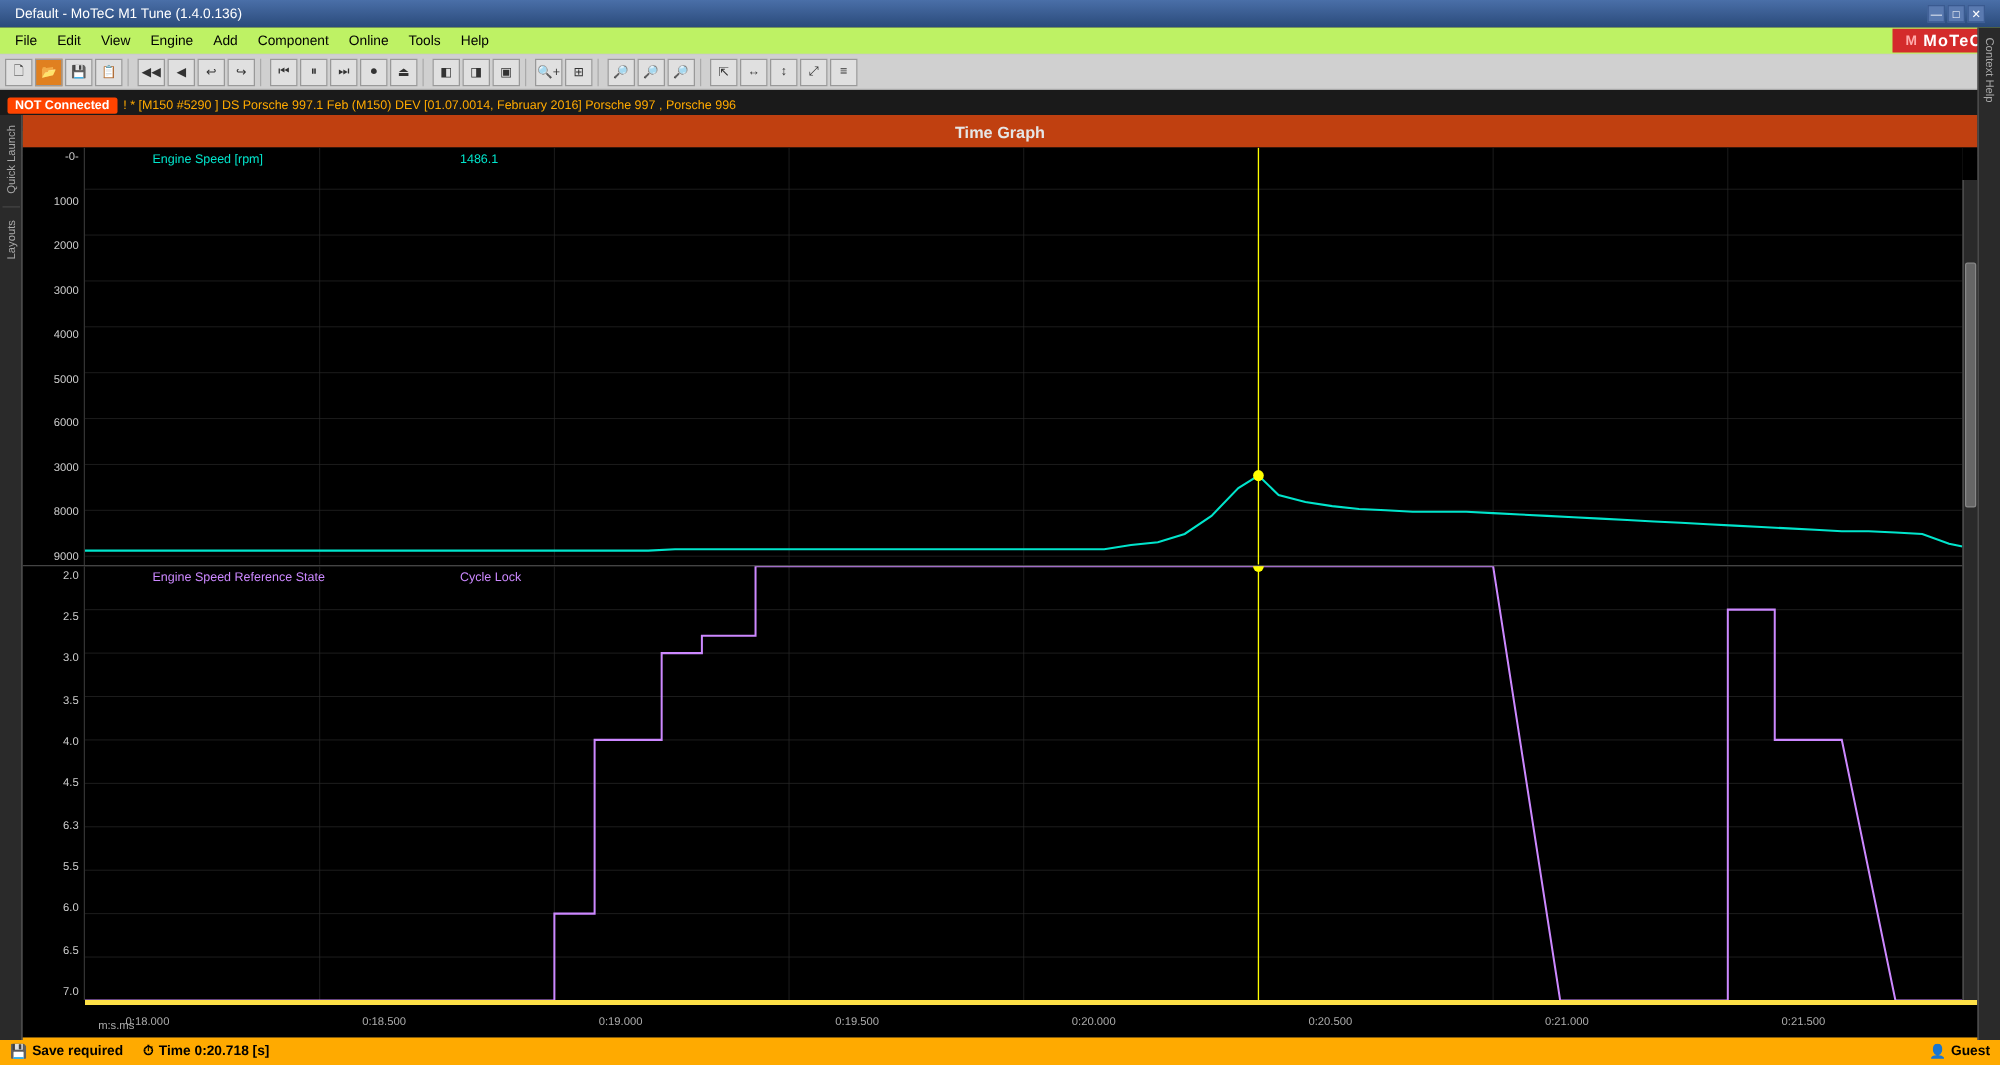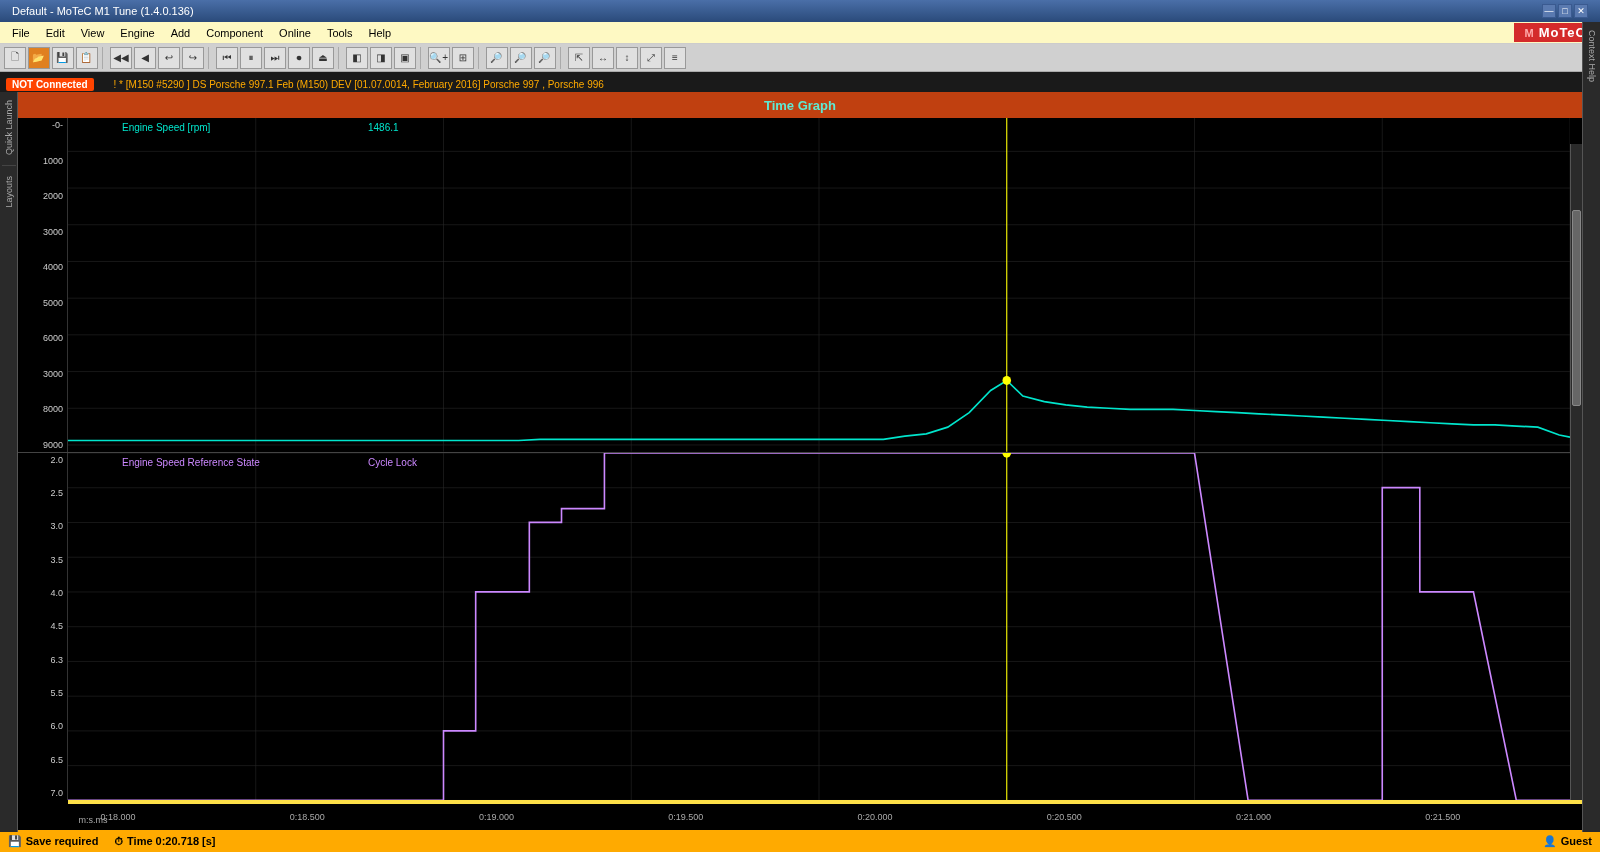--- a/index.html
+++ b/index.html
@@ -23,21 +23,21 @@
       background: #5a7ab0;
       border: 1px solid #3a5a90;
       display: flex; align-items: center; justify-content: center;
       font-size: 9px; cursor: pointer; color: white;
     }
     .win-btn.close { background: #c0392b; }
 
     
     #menu-bar {
       height: 22px;
-      background: #fef9c3;
+      background: #bef264;
       display: flex;
       align-items: center;
       padding: 0 4px;
       border-bottom: 1px solid #ccc;
       color: #000;
       font-size: 11px;
     }
     .menu-item {
       padding: 2px 8px;
       cursor: pointer;
@@ -74,21 +74,21 @@
     }
     .tb-separator { width: 4px; height: 22px; border-left: 1px solid #aaa; margin: 0 2px; }
 
     
     #status-bar {
       height: 20px;
       background: #1a1a1a;
       display: flex;
       align-items: center;
       padding: 12px 6px;
-      gap: 20px;
+      gap: 5px;
       border-bottom: 1px solid #444;
     }
     .status-not-connected {
       background: #ff4400;
       color: white;
       padding: 1px 6px;
       font-size: 10px;
       font-weight: bold;
       border-radius: 2px;
     }
@@ -182,21 +182,21 @@
       flex-direction: column;
     }
 
     
     #graph-title {
       height: 26px;
       background: #c04010;
       display: flex;
       align-items: center;
       justify-content: center;
-      color: #5eead4;
+      color: #e5e5e5;
       font-size: 13px;
       font-weight: bold;
     }
 
     
     #chart-container {
       flex: 1;
       position: relative;
       background: #000;
       overflow: hidden;

